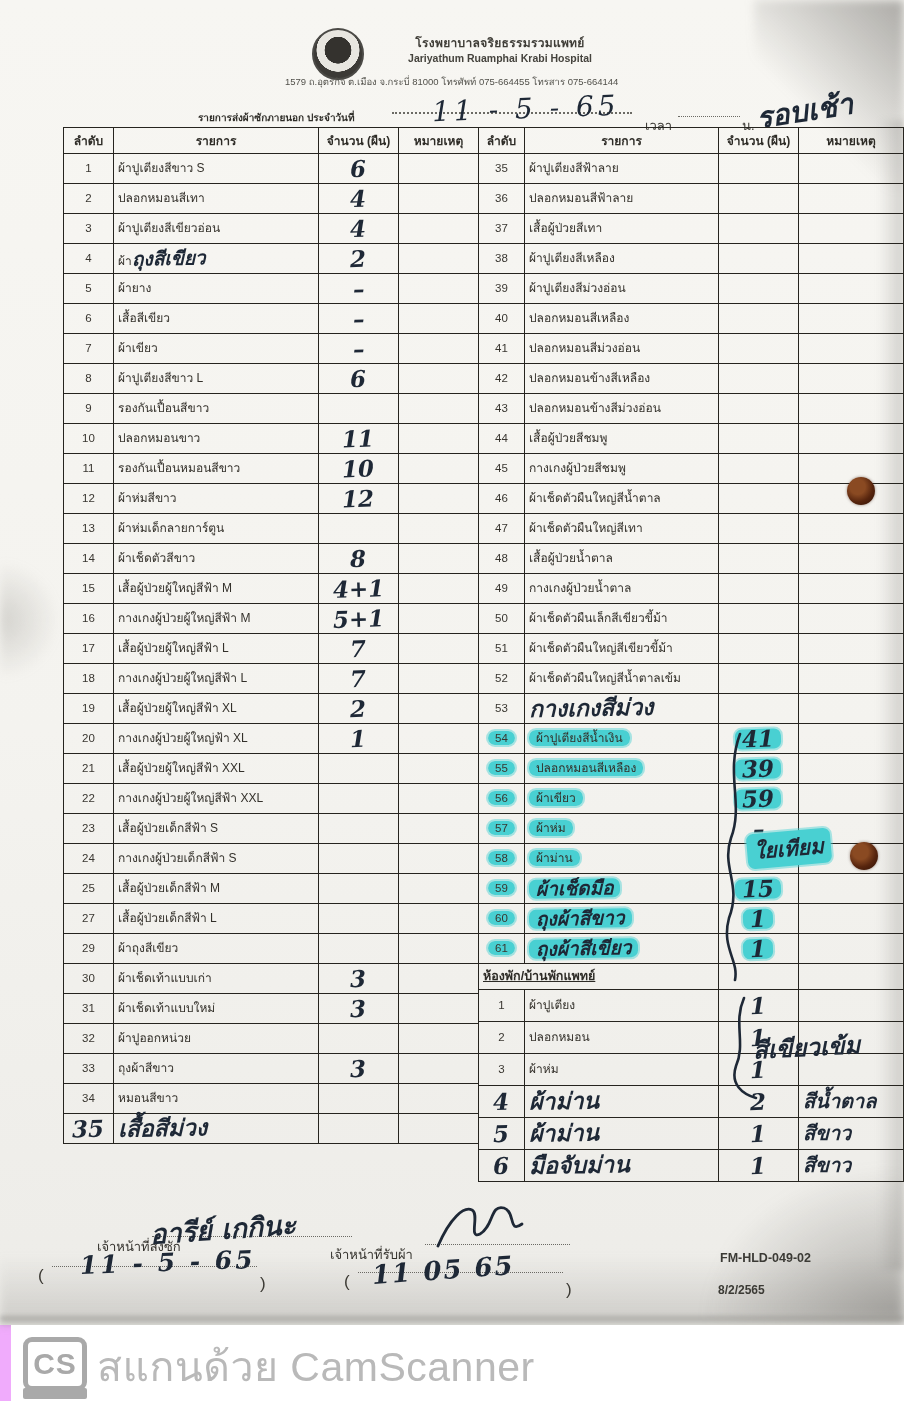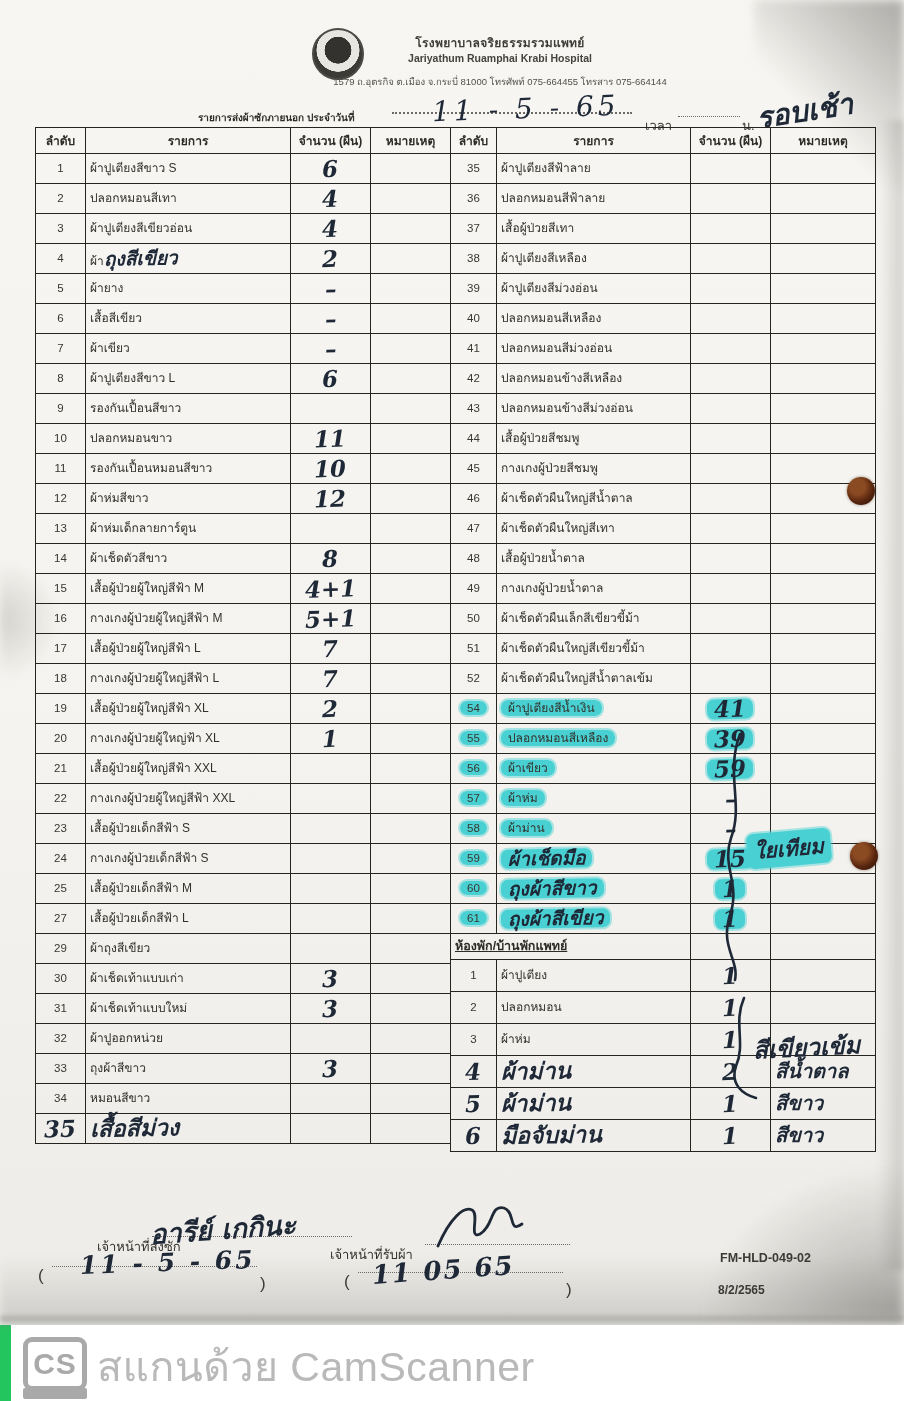--- a/index.html
+++ b/index.html
@@ -1,17 +1,17 @@
 <!DOCTYPE html>
 <html><head>
 <meta charset="utf-8">
 <style>
   html,body{margin:0;padding:0;background:#ffffff;width:904px;height:1401px;overflow:hidden;
     font-family:"Liberation Sans","DejaVu Sans",sans-serif;}
-  .stage{position:relative;width:904px;height:1401px;background:#22c55e;}
+  .stage{position:relative;width:904px;height:1401px;background:#f0abfc;}
   .paper{position:absolute;left:0;top:0;width:904px;height:1325px;
     background:linear-gradient(180deg,#f7f6f2 0%,#f4f3ef 55%,#edecε8 100%);
     background:linear-gradient(180deg,#f7f6f2 0%,#f4f3ef 55%,#edece8 100%);}
   
   .shadow{position:absolute;pointer-events:none;}
   .sh-tr{right:0;top:0;width:150px;height:190px;
     background:linear-gradient(225deg,rgba(110,108,104,.55),rgba(110,108,104,0) 62%);filter:blur(5px);}
   .sh-right{right:0;top:120px;width:26px;height:1150px;
     background:linear-gradient(90deg,rgba(140,138,134,0),rgba(150,148,144,.38));filter:blur(3px);}
   .sh-bottom{left:0;top:1255px;width:904px;height:70px;
@@ -19,30 +19,30 @@
   .sh-br{right:0;top:1150px;width:220px;height:170px;
     background:radial-gradient(ellipse at 100% 100%,rgba(105,103,99,.5),rgba(105,103,99,0) 65%);filter:blur(6px);}
   .sh-midl{left:0;top:560px;width:60px;height:120px;
     background:radial-gradient(ellipse at 0% 50%,rgba(150,148,142,.35),rgba(150,148,142,0) 70%);filter:blur(5px);}
   
   .logo{position:absolute;left:312px;top:28px;width:48px;height:48px;border-radius:50%;
     border:2px solid #4b4a46;background:radial-gradient(circle at 50% 42%,#34322e 0 36%,#e8e6e0 37% 58%,#3c3a36 59% 100%);}
   .hosp-block{position:absolute;left:340px;top:33px;width:320px;text-align:center;color:#3e3c36;}
   .hosp-th{font-size:12px;font-weight:bold;letter-spacing:.3px;}
   .hosp-en{font-size:10.5px;font-weight:bold;margin-top:0;color:#45433d;}
-  .hosp-ad{position:absolute;left:285px;top:74px;width:430px;text-align:center;font-size:9.5px;color:#51504a;}
+  .hosp-ad{position:absolute;left:285px;top:74px;width:430px;font-size:9.5px;color:#51504a;}
   .title{position:absolute;left:198px;top:110px;font-size:10px;color:#2f2d28;font-weight:600;}
   .dotline{position:absolute;border-bottom:2px dotted #6b6a64;}
   .hw{font-family:"DejaVu Serif","Liberation Serif",serif;font-style:italic;color:#1e2836;}
   .hand-date{position:absolute;left:432px;top:92px;font-size:28px;letter-spacing:4px;transform:rotate(-2deg);}
   .time-label{position:absolute;left:645px;top:115px;font-size:13px;color:#34322d;}
   .time-unit{position:absolute;left:742px;top:115px;font-size:13px;color:#34322d;}
   .hand-time{position:absolute;left:756px;top:88px;font-size:29px;transform:rotate(-9deg);font-weight:bold;}
   
-  table.t{position:absolute;border-collapse:collapse;table-layout:fixed;}
+  table.t{position:absolute;border-collapse:collapse;table-layout:fixed;margin-left:28px;}
   .t td,.t th{border:1.5px solid #26241f;padding:0 4px;overflow:visible;vertical-align:middle;}
   .t th{font-size:12px;font-weight:bold;color:#2d2b26;text-align:center;}
   .t td{font-size:12px;color:#33302a;line-height:1.05;}
   .t .c-no{text-align:center;font-size:11.5px;color:#393630;}
   .t .c-qty{text-align:center;}
   .t .c-rem{position:relative;}
   tr.rw{height:30px;}
   tr.hd{height:26px;}
   tr.dr{height:32px;}
   .hw-num{display:inline-block;font-size:23px;font-weight:bold;transform:rotate(-2deg);position:relative;top:1px;line-height:.8;}
@@ -436,20 +436,26 @@
             <td class="c-qty"></td>
             <td class="c-rem"></td>
           </tr>
           <tr class="rw">
             <td class="c-no"><span>52</span></td>
             <td><span>ผ้าเช็ดตัวผืนใหญ่สีน้ำตาลเข้ม</span></td>
             <td class="c-qty"></td>
             <td class="c-rem"></td>
           </tr>
           <tr class="rw">
+            <td class="c-no"><span>53</span></td>
+            <td><span class="hw hw-item hw-big">กางเกงสีม่วง</span></td>
+            <td class="c-qty"></td>
+            <td class="c-rem"></td>
+          </tr>
+          <tr class="rw">
             <td class="c-no"><span class="hl">54</span></td>
             <td><span class="hl">ผ้าปูเตียงสีน้ำเงิน</span></td>
             <td class="c-qty"><span class="hw hw-num hl">41</span></td>
             <td class="c-rem"></td>
           </tr>
           <tr class="rw">
             <td class="c-no"><span class="hl">55</span></td>
             <td><span class="hl">ปลอกหมอนสีเหลือง</span></td>
             <td class="c-qty"><span class="hw hw-num hl">39</span></td>
             <td class="c-rem"></td>

